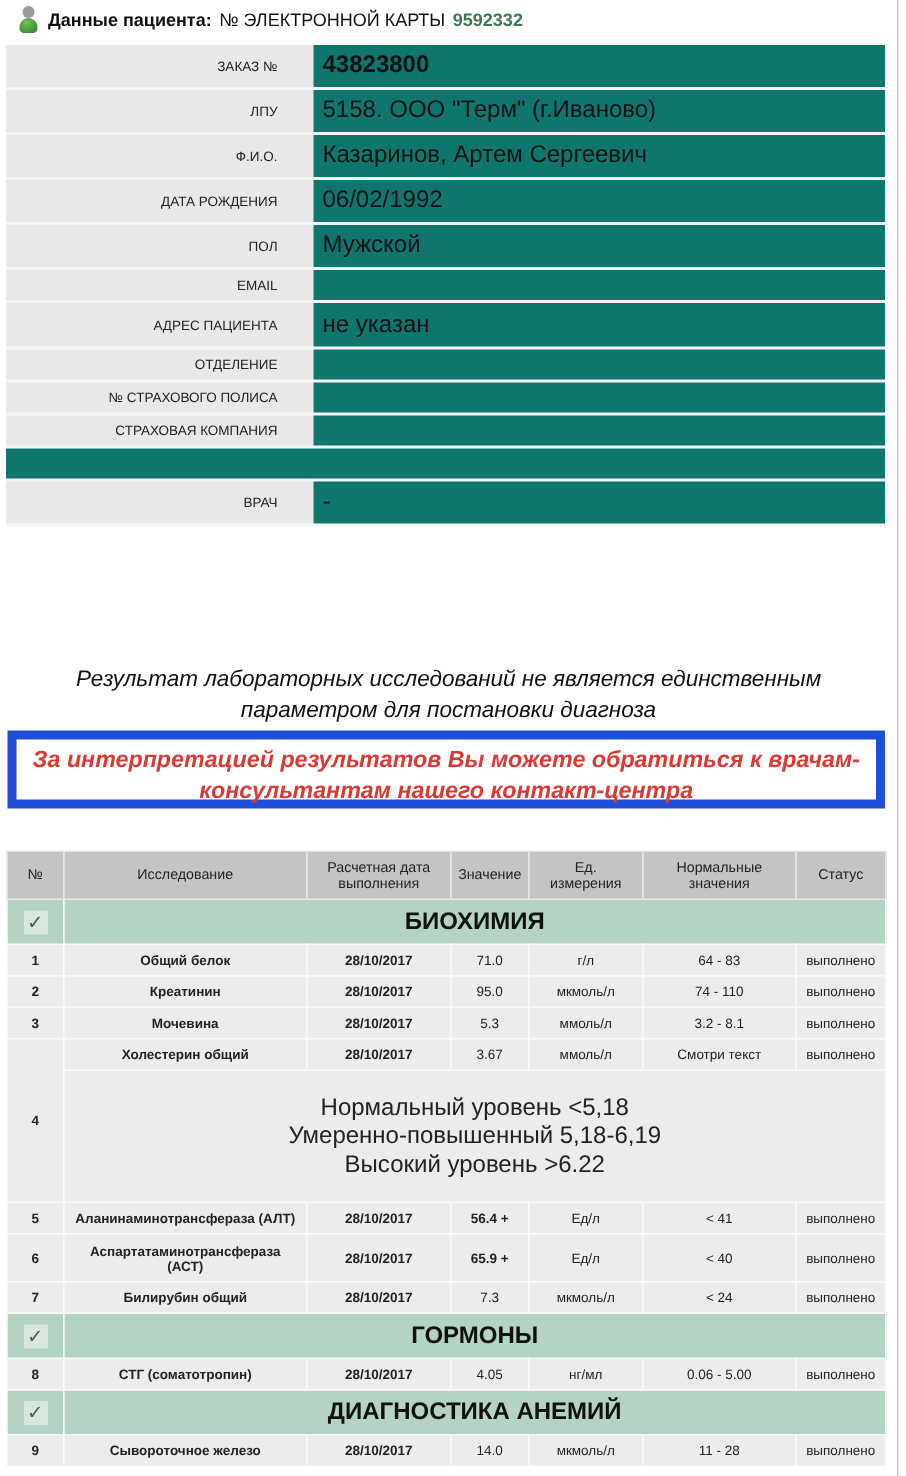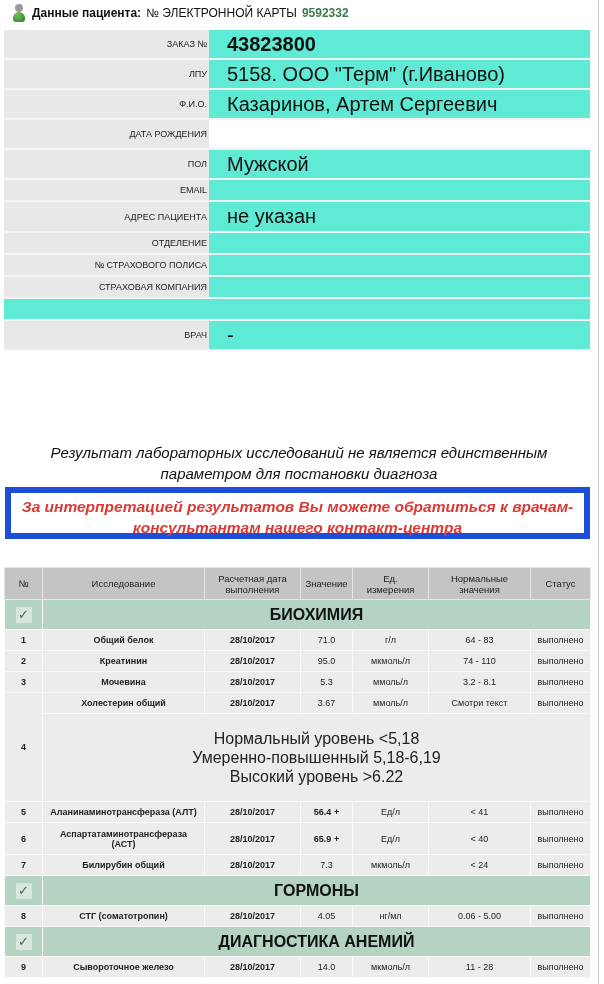--- a/index.html
+++ b/index.html
@@ -10,22 +10,22 @@
 
     .header { position: absolute; left: 12px; top: 2px; height: 22px; display: flex; align-items: center; font-size: 12px; }
     .person-icon { width: 14px; height: 18px; position: relative; margin-right: 6px; }
     .person-icon .head { position: absolute; left: 3px; top: 0; width: 8px; height: 8px; border-radius: 50%; background: #9a9a9a; }
     .person-icon .body { position: absolute; left: 1px; top: 8px; width: 12px; height: 10px; border-radius: 6px 6px 3px 3px; background: radial-gradient(circle at 40% 30%, #6fbf5a, #2f7d2a); }
     .header .bold { font-weight: bold; margin-right: 5px; }
     .header .num { color: #3b7a4a; font-weight: bold; margin-left: 5px; }
 
     .info { position: absolute; left: 4px; top: 30px; width: 586px; }
     .info-row { display: flex; border-bottom: 2px solid #f4f4f4; }
-    .info-label { width: 205px; background: #e8e8e8; text-align: right; font-size: 9px; color: #222; padding-right: 2px; display: flex; align-items: center; justify-content: flex-end; }
-    .info-value { flex: 1; font-size: 20px; color: #111; padding-left: 18px; display: flex; align-items: center; background: #5eead4; }
+    .info-label { width: 205px; background: #e8e8e8; text-align: right; font-size: 9px; color: #222; padding-right: 24px; display: flex; align-items: center; justify-content: flex-end; }
+    .info-value { flex: 1; font-size: 16px; color: #111; padding-left: 6px; display: flex; align-items: center; background: #0f766e; }
     .info-value.bold { font-weight: bold; }
 
     .notice { position: absolute; left: 0; top: 442px; width: 598px; text-align: center; font-style: italic; font-size: 15px; line-height: 21px; color: #111; }
     .warn-box { position: absolute; left: 5px; top: 487px; width: 585px; height: 52px; border: 6px solid #1d4ed8; text-align: center; font-style: italic; font-weight: bold; color: #d93a34; font-size: 15.5px; line-height: 21px; padding-top: 3px; }
 
     table.results { position: absolute; left: 4px; top: 567px; width: 586px; border-collapse: collapse; font-size: 9px; table-layout: fixed; }
     table.results th { background: #c4c4c4; color: #222; font-weight: normal; font-size: 9.5px; border: 1px solid #e6e6e6; height: 32px; text-align: center; line-height: 11px; }
     table.results td { background: #ececec; border: 1px solid #fafafa; text-align: center; color: #222; height: 21px; }
     table.results td.name, table.results td.date { font-weight: bold; }
     table.results td.num { font-weight: bold; }
@@ -58,20 +58,21 @@
   <div class="info-row" style="height:30px">
     <div class="info-label">ЛПУ</div>
     <div class="info-value">5158. ООО "Терм" (г.Иваново)</div>
   </div>
   <div class="info-row" style="height:30px">
     <div class="info-label">Ф.И.О.</div>
     <div class="info-value">Казаринов, Артем Сергеевич</div>
   </div>
   <div class="info-row" style="height:30px">
     <div class="info-label">ДАТА РОЖДЕНИЯ</div>
+    <div class="info-value">06/02/1992</div>
   </div>
   <div class="info-row" style="height:30px">
     <div class="info-label">ПОЛ</div>
     <div class="info-value">Мужской</div>
   </div>
   <div class="info-row" style="height:22px">
     <div class="info-label">EMAIL</div>
     <div class="info-value"></div>
   </div>
   <div class="info-row" style="height:31px">

